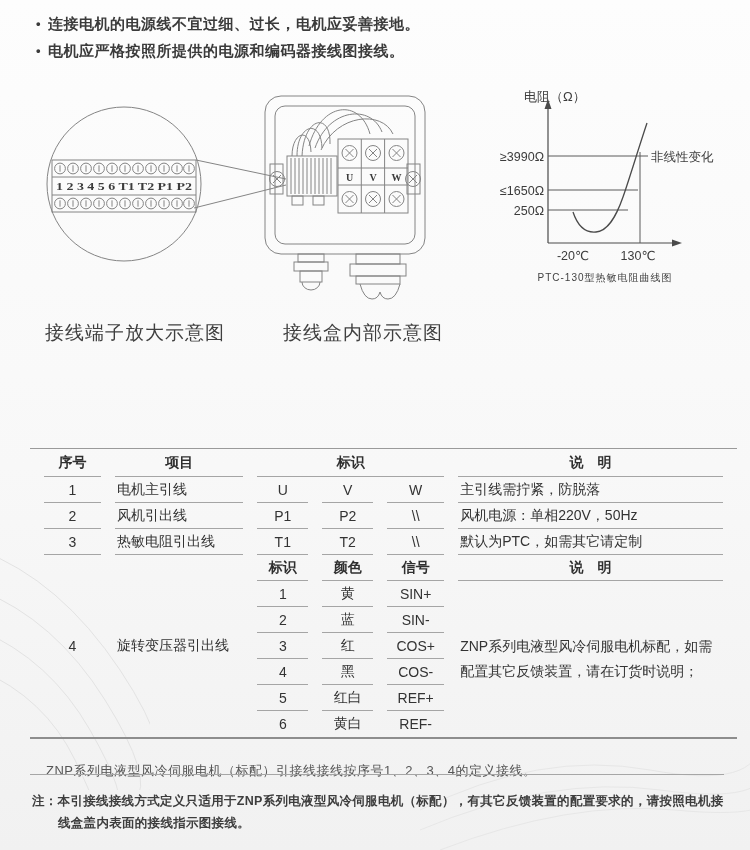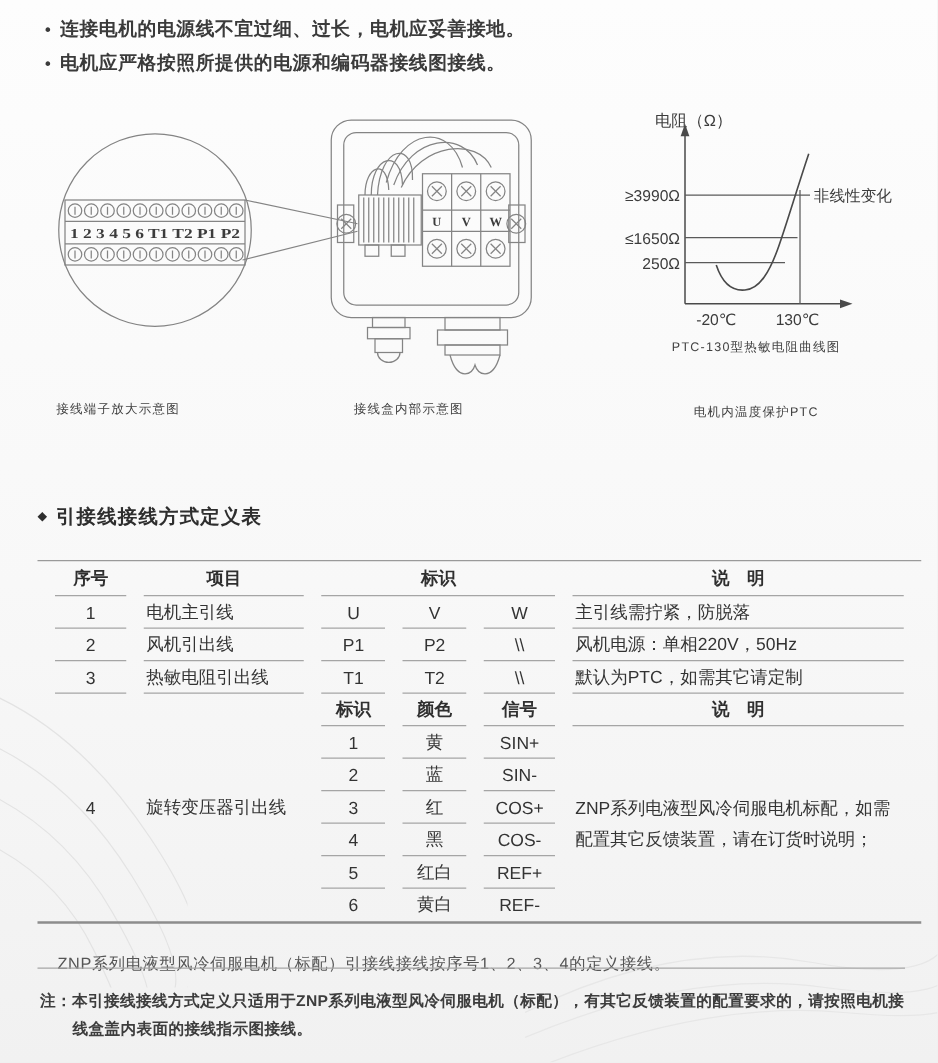--- a/index.html
+++ b/index.html
@@ -9,21 +9,21 @@
     position:relative; width:750px; height:850px; margin:0 auto; overflow:hidden;
     background:linear-gradient(180deg,#fdfdfd 0%,#f8f8f8 55%,#f1f1f1 100%);
     color:#3a3a3a;
   }
   .deco { position:absolute; pointer-events:none; }
   
   .notices { position:absolute; left:36px; top:10px; }
   .notice { display:flex; align-items:flex-start; font-size:15px; font-weight:600; color:#3b3b3b; line-height:27px; letter-spacing:0.5px; }
   .notice .dot { margin-right:7px; font-size:13px; }
   
-  .cap { position:absolute; font-size:10px; color:#3f3f3f; letter-spacing:1px; }
+  .cap { position:absolute; font-size:19px; color:#3f3f3f; letter-spacing:1px; }
   .cap-center { text-align:center; line-height:25px; }
   .chart-caption { position:absolute; left:492px; top:271px; width:226px; text-align:center; font-size:10px; color:#414141; letter-spacing:1px; }
   
   .section-title { position:absolute; left:30px; top:403px; font-size:15.5px; font-weight:bold; color:#2e2e2e; letter-spacing:1px; }
   .section-title .dia { font-size:10px; vertical-align:2px; margin-right:6px; }
   
   .tablewrap { position:absolute; left:30px; top:448px; width:707px;
     border-top:1px solid #9a9a9a; border-bottom:2px solid #8d8d8d; }
   table { width:100%; border-collapse:separate; border-spacing:14px 0; table-layout:fixed; }
   th,td { border-bottom:1px solid #a5a5a5; height:26px; font-size:14px; color:#333; vertical-align:middle; }
@@ -205,26 +205,22 @@
     <text x="64" y="130" text-anchor="end" font-size="12.5">250Ω</text>
     <text x="93" y="175" text-anchor="middle" font-size="12.5">-20℃</text>
     <text x="158" y="175" text-anchor="middle" font-size="12.5">130℃</text>
     <text x="171" y="76" font-size="12.5">非线性变化</text>
   </svg>
   <div class="chart-caption">PTC-130型热敏电阻曲线图</div>
 
   <div class="cap" style="left:45px;top:320px;">接线端子放大示意图</div>
   <div class="cap" style="left:283px;top:320px;">接线盒内部示意图</div>
   <div class="cap cap-center" style="left:500px;top:318px;width:210px;">
-    <div>电机内温度保护PTC</div>
   </div>
 
-  <div class="section-title">
-    <span class="dia">◆</span><span>引接线接线方式定义表</span>
-  </div>
 
   <div class="tablewrap">
     <table>
       <colgroup>
         <col style="width:56px">
           <col style="width:126px">
           <col style="width:50px">
         <col style="width:50px">
           <col style="width:56px">
           <col style="width:260px">

